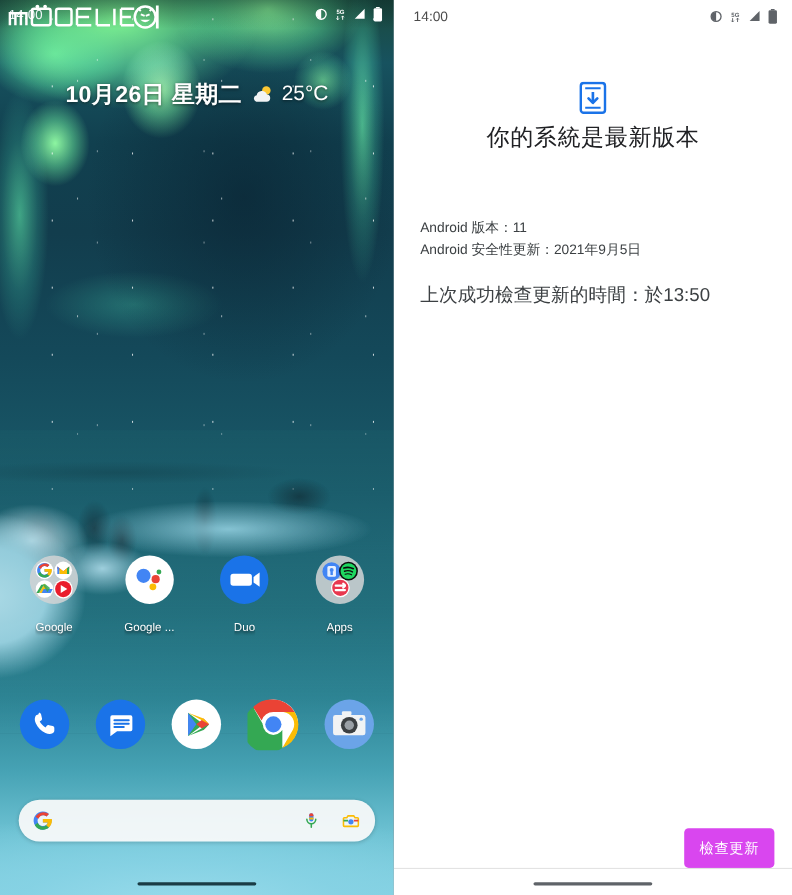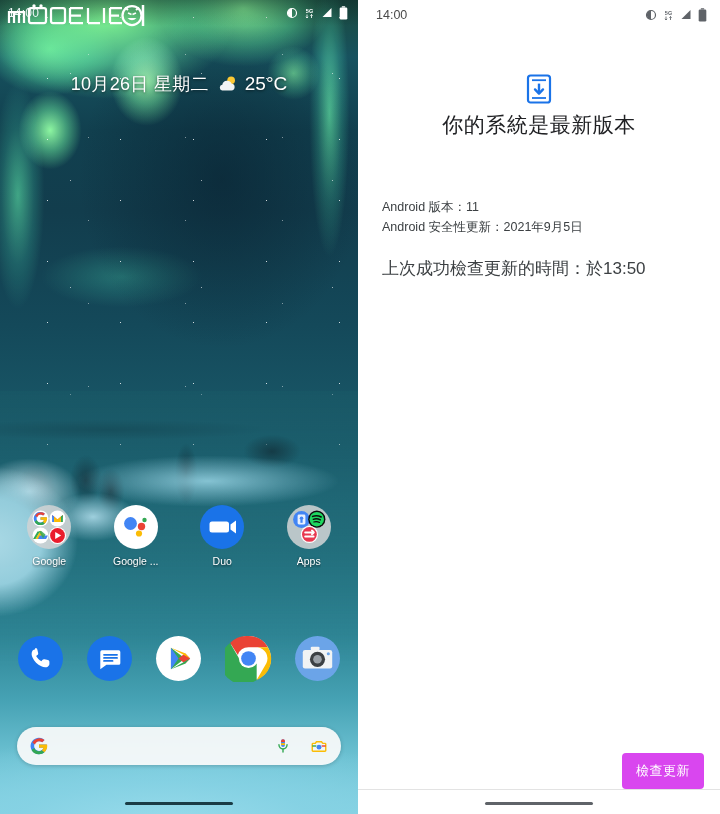--- a/index.html
+++ b/index.html
@@ -147,34 +147,34 @@
 
   
   #date-widget {
     position: absolute; left: 0; top: 72px;
     width: 100%;
     display: flex; align-items: center; justify-content: center;
     gap: 7px;
     color: #ffffff;
     text-shadow: 0 1px 3px rgba(0,0,0,.55);
   }
-  #date-text { font-size: 18px; font-weight: 400; letter-spacing: .3px; }
+  #date-text { font-size: 21px; font-weight: 700; letter-spacing: .3px; }
   #weather-temp { font-size: 19px; font-weight: 500; text-align: right; }
   #weather-icon { width: 22px; height: 22px; display: block; }
 
   
   #app-row {
     position: absolute; left: 0; top: 504px;
     width: 100%;
     display: flex; justify-content: space-around;
     padding: 0 6px;
   }
   .app-cell {
     width: 62px;
-    display: flex; flex-direction: column; align-items: center; gap: 6px;
+    display: flex; flex-direction: column; align-items: center; gap: 16px;
   }
   .app-ico { width: 46px; height: 46px; position: relative; }
   .app-label {
     font-size: 10.5px; color: #fff; line-height: 1.1;
     text-shadow: 0 1px 3px rgba(0,0,0,.7);
     max-width: 62px; text-align: center;
     white-space: nowrap; overflow: hidden;
   }
 
   

